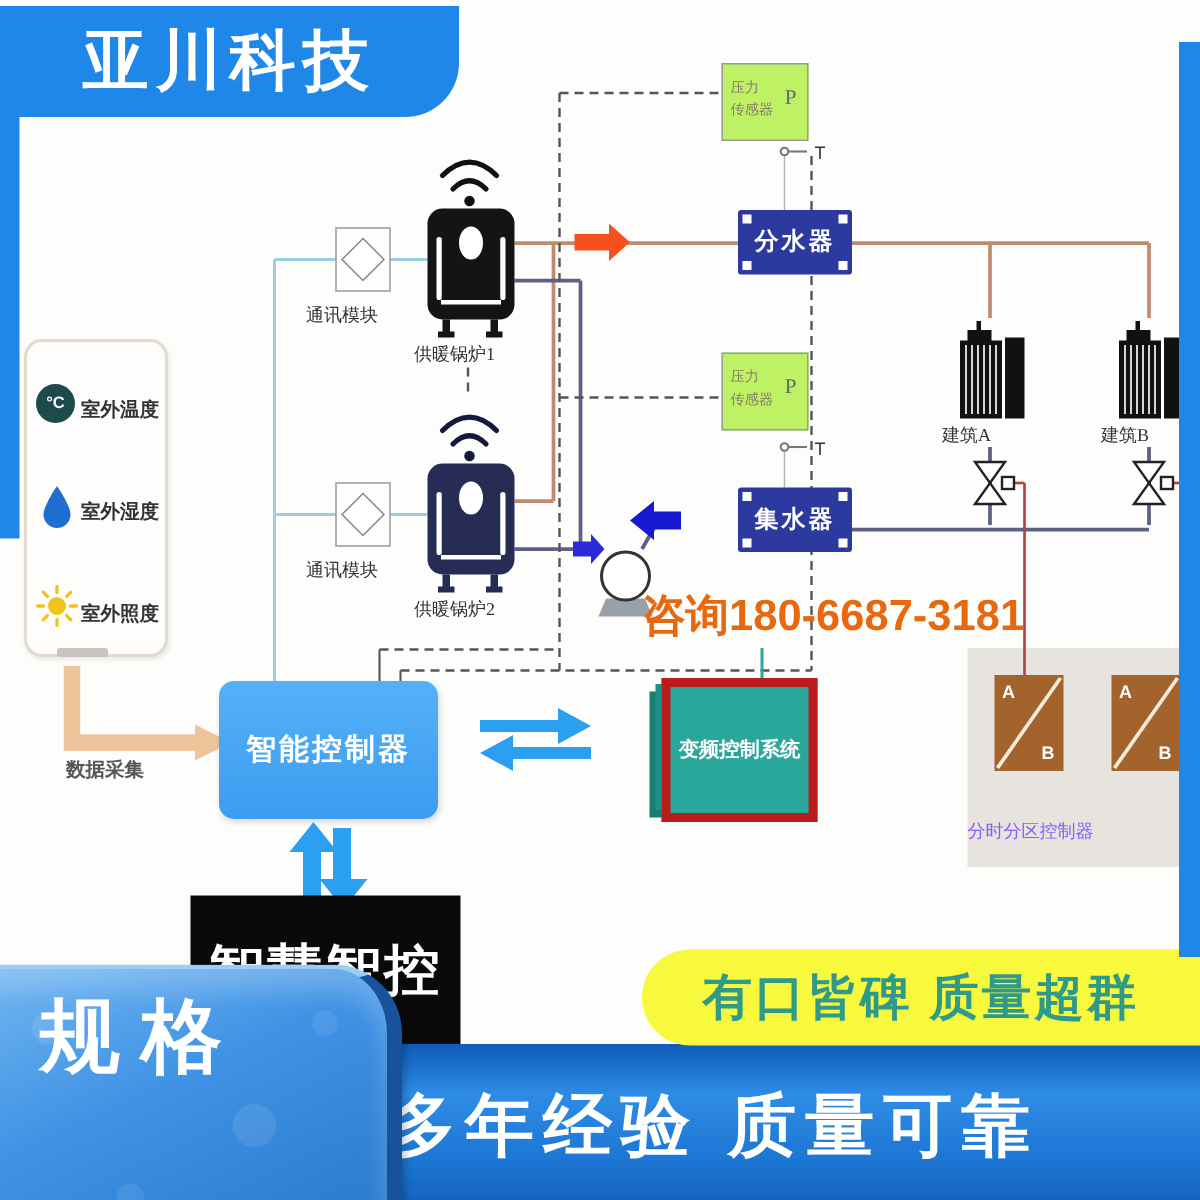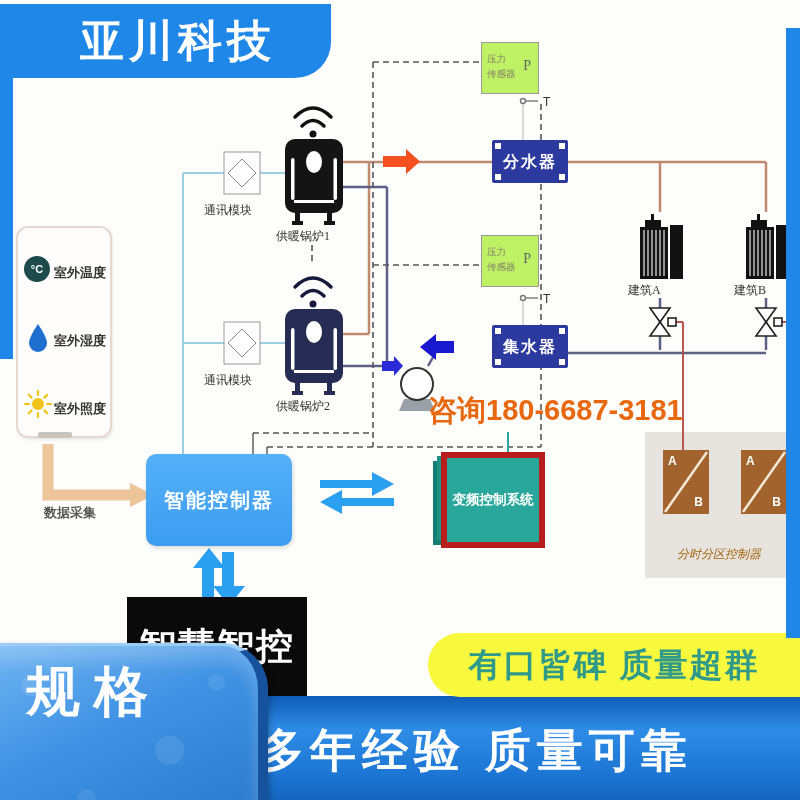--- a/index.html
+++ b/index.html
@@ -1,20 +1,20 @@
 <!DOCTYPE html>
 <html><head>
 <meta charset="utf-8">
 <style>
   html,body{margin:0;padding:0;}
   body{font-family:"Liberation Sans","DejaVu Sans",sans-serif;}
   .canvas{position:relative;width:800px;height:800px;background:#fdfdfc;overflow:hidden;}
   .abs{position:absolute;}
   
-  .brand-banner{left:0;top:4px;width:306px;height:74px;background:#1f87e8;border-radius:0 0 36px 0;z-index:6;padding-left:25px;}
+  .brand-banner{left:0;top:4px;width:306px;height:74px;background:#1f87e8;border-radius:0 0 36px 0;z-index:6;}
   .brand-text{width:100%;text-align:center;line-height:74px;color:#fff;font-size:44px;font-weight:bold;letter-spacing:5px;}
   .strip{background:#1f87e8;z-index:6;}
   
   .sensor-panel{left:16px;top:226px;width:92px;height:208px;background:#fffdfb;border:2px solid #e4dacf;border-radius:12px;box-shadow:1px 2px 3px rgba(0,0,0,.08);z-index:3;}
   .sensor-row{position:absolute;left:0;width:100%;height:60px;}
   .sensor-label{position:absolute;left:36px;top:20px;font-size:13px;font-weight:bold;color:#333;}
   .temp-badge{position:absolute;left:6px;top:12px;width:26px;height:26px;border-radius:50%;background:#1d4a4a;color:#fff;font-size:11px;font-weight:bold;text-align:center;line-height:26px;}
   .diagram-label{font-size:12px;color:#333;text-align:left;z-index:3;font-family:Liberation Serif, serif;}
   
   .water-box{width:76px;height:43px;background:#2c3aa0;color:#fff;font-size:16px;font-weight:bold;text-align:center;line-height:43px;letter-spacing:2px;z-index:3;border-radius:2px;margin-left:37px;}
@@ -23,21 +23,21 @@
   .pressure-box{width:56px;height:50px;background:#bef264;border:1px solid #9a9a9a;z-index:3;}
   .pressure-lines{position:absolute;left:5px;top:8px;font-size:9.5px;color:#8a7a6e;line-height:1.6;}
   .pressure-p{position:absolute;right:7px;top:15px;font-size:14px;color:#666;font-family:"Liberation Serif","DejaVu Serif",serif;}
   .controller{left:146px;top:454px;width:146px;height:92px;background:linear-gradient(180deg,#54b0f8,#3c9cf0);border-radius:10px;box-shadow:1px 2px 4px rgba(0,0,0,.15);color:#fff;font-size:20px;font-weight:bold;text-align:center;line-height:92px;letter-spacing:2px;z-index:3;}
   .vfd-shadow{width:92px;height:84px;z-index:3;}
   .vfd-box{left:441px;top:452px;width:92px;height:84px;background:#2aa79b;border:6px solid #b91c1c;color:#fff;font-size:13.5px;font-weight:bold;text-align:center;line-height:84px;z-index:3;}
   .zone-bg{left:645px;top:432px;width:148px;height:146px;background:#e7e4e0;z-index:1;}
   .ab-box{width:46px;height:64px;background:#a2642c;z-index:3;}
   .ab-a{position:absolute;left:5px;top:4px;color:#fff;font-size:12px;font-weight:bold;}
   .ab-b{position:absolute;right:6px;bottom:5px;color:#fff;font-size:12px;font-weight:bold;}
-  .zone-label{left:645px;top:546px;width:148px;font-size:12px;color:#a16207;text-align:center;z-index:3;font-style:italic;}
+  .zone-label{left:645px;top:546px;width:148px;font-size:12px;color:#8b5cf6;z-index:3;}
   .phone{left:428px;top:391px;font-size:29px;font-weight:bold;color:#e8680f;letter-spacing:0px;z-index:3;}
   .smart-box{left:127px;top:597px;width:180px;height:99px;background:#0a0a0a;z-index:4;color:#fff;font-size:37px;font-weight:bold;text-align:center;line-height:99px;letter-spacing:2px;}
   .yellow-banner{left:428px;top:633px;width:372px;height:64px;background:#f8f83c;border-radius:32px 0 0 32px;z-index:5;color:#2f9a8a;font-size:33px;font-weight:bold;text-align:center;line-height:64px;letter-spacing:2px;}
   .bottom-banner{left:0;top:696px;width:800px;height:104px;background:linear-gradient(180deg,#0f5cb8 0%,#2e8ce6 32%,#1b74d2 78%,#1565c0 100%);z-index:5;}
   .bottom-text{position:absolute;left:258px;top:24px;color:#fff;font-size:46px;font-weight:bold;letter-spacing:6px;}
   .spec-banner{left:-18px;top:643px;width:276px;height:180px;border-radius:10px 46px 4px 4px;border-right:10px solid #17539c;border-top:3px solid #9ccdf6;z-index:7;
     background:
       radial-gradient(circle at 18% 22%, rgba(255,255,255,0.10) 0 10px, transparent 11px),
       radial-gradient(circle at 68% 58%, rgba(255,255,255,0.09) 0 14px, transparent 15px),
       radial-gradient(circle at 38% 85%, rgba(255,255,255,0.08) 0 9px, transparent 10px),

